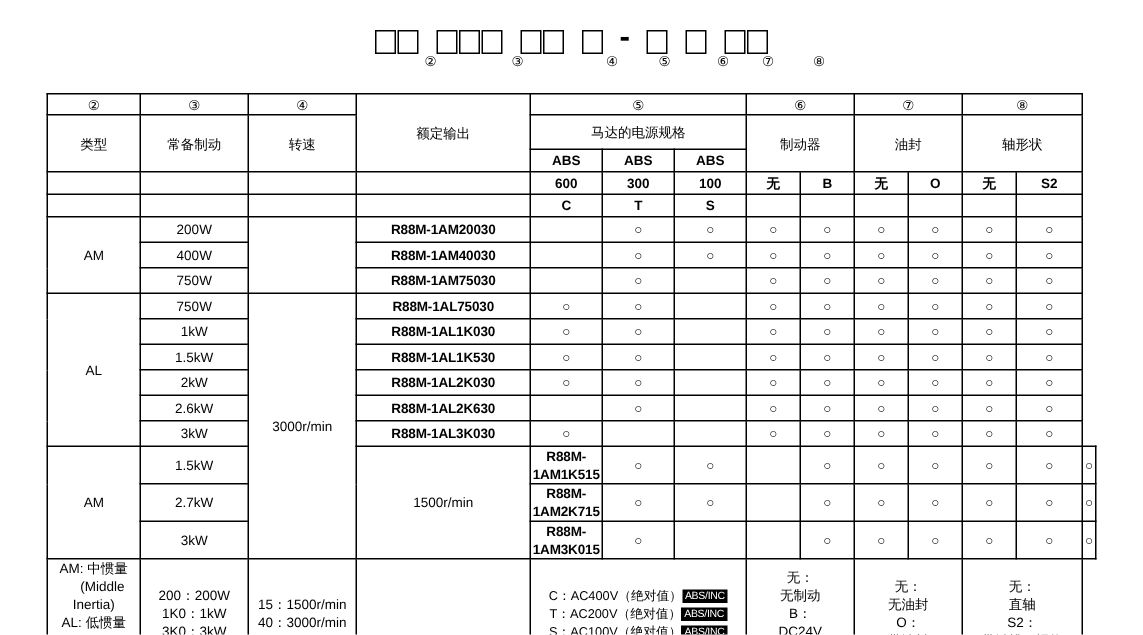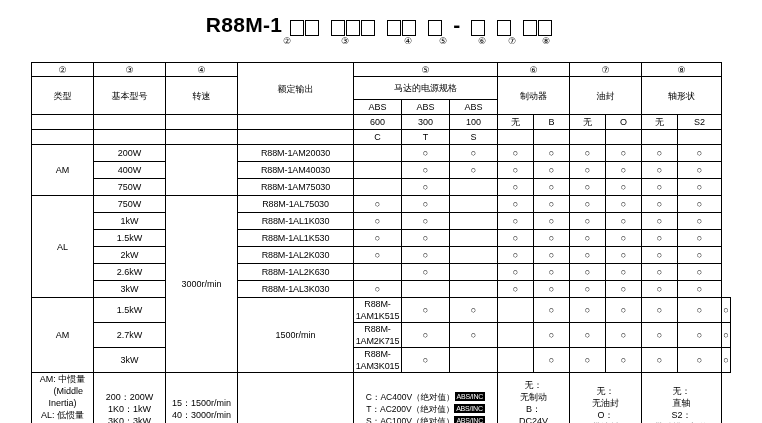--- a/index.html
+++ b/index.html
@@ -75,24 +75,24 @@
   table.spec th, table.spec td {
     border: 1px solid #000;
     font-size: 9px;
     text-align: center;
     vertical-align: middle;
     padding: 0;
     line-height: 12px;
   }
   .hdr-num { height: 13px; font-weight: normal; font-size: 9px; }
   .hdr-name { height: 22px; font-weight: normal; }
-  .hdr-sub { height: 14px; font-weight: normal; }
+  .hdr-sub { height: 14px; font-weight: bold; }
   .row-h { height: 17px; }
   .model-cell {
-    font-weight: normal;
+    font-weight: bold;
     font-size: 9.5px;
     letter-spacing: -0.1px;
   }
   .note-row td {
     vertical-align: top;
     text-align: left;
     padding: 3px 4px 3px 4px;
     height: 52px;
     line-height: 11.5px;
     font-size: 8.5px;
@@ -107,21 +107,20 @@
     vertical-align: 1px;
     letter-spacing: -0.2px;
   }
   .tiny { font-size: 8.5px; }
 </style>
 </head>
 <body>
 
 <div class="model-header">
   <div class="model-row">
-    <span class="model-text">R88M-1</span>
     <span class="grp">
       <span class="box"></span>
       <span class="box"></span>
     </span>
     <span class="grp">
       <span class="box"></span>
       <span class="box"></span>
       <span class="box"></span>
     </span>
     <span class="grp">
@@ -178,21 +177,21 @@
       <td class="hdr-num">④</td>
       <td class="hdr-num" rowspan="3">额定输出</td>
       <td class="hdr-num" colspan="3">⑤</td>
       <td class="hdr-num" colspan="2">⑥</td>
       <td class="hdr-num" colspan="2">⑦</td>
       <td class="hdr-num" colspan="2">⑧</td>
     </tr>
 
     <tr>
       <td class="hdr-name" rowspan="2">类型</td>
-      <td class="hdr-name" rowspan="2">基本型号</td>
+      <td class="hdr-name" rowspan="2">常备制动</td>
       <td class="hdr-name" rowspan="2">转速</td>
       <td class="hdr-name" colspan="3">马达的电源规格</td>
       <td class="hdr-name" colspan="2" rowspan="2">制动器</td>
       <td class="hdr-name" colspan="2" rowspan="2">油封</td>
       <td class="hdr-name" colspan="2" rowspan="2">轴形状</td>
     </tr>
 
     <tr>
       <td class="hdr-sub">ABS</td>
       <td class="hdr-sub">ABS</td>

